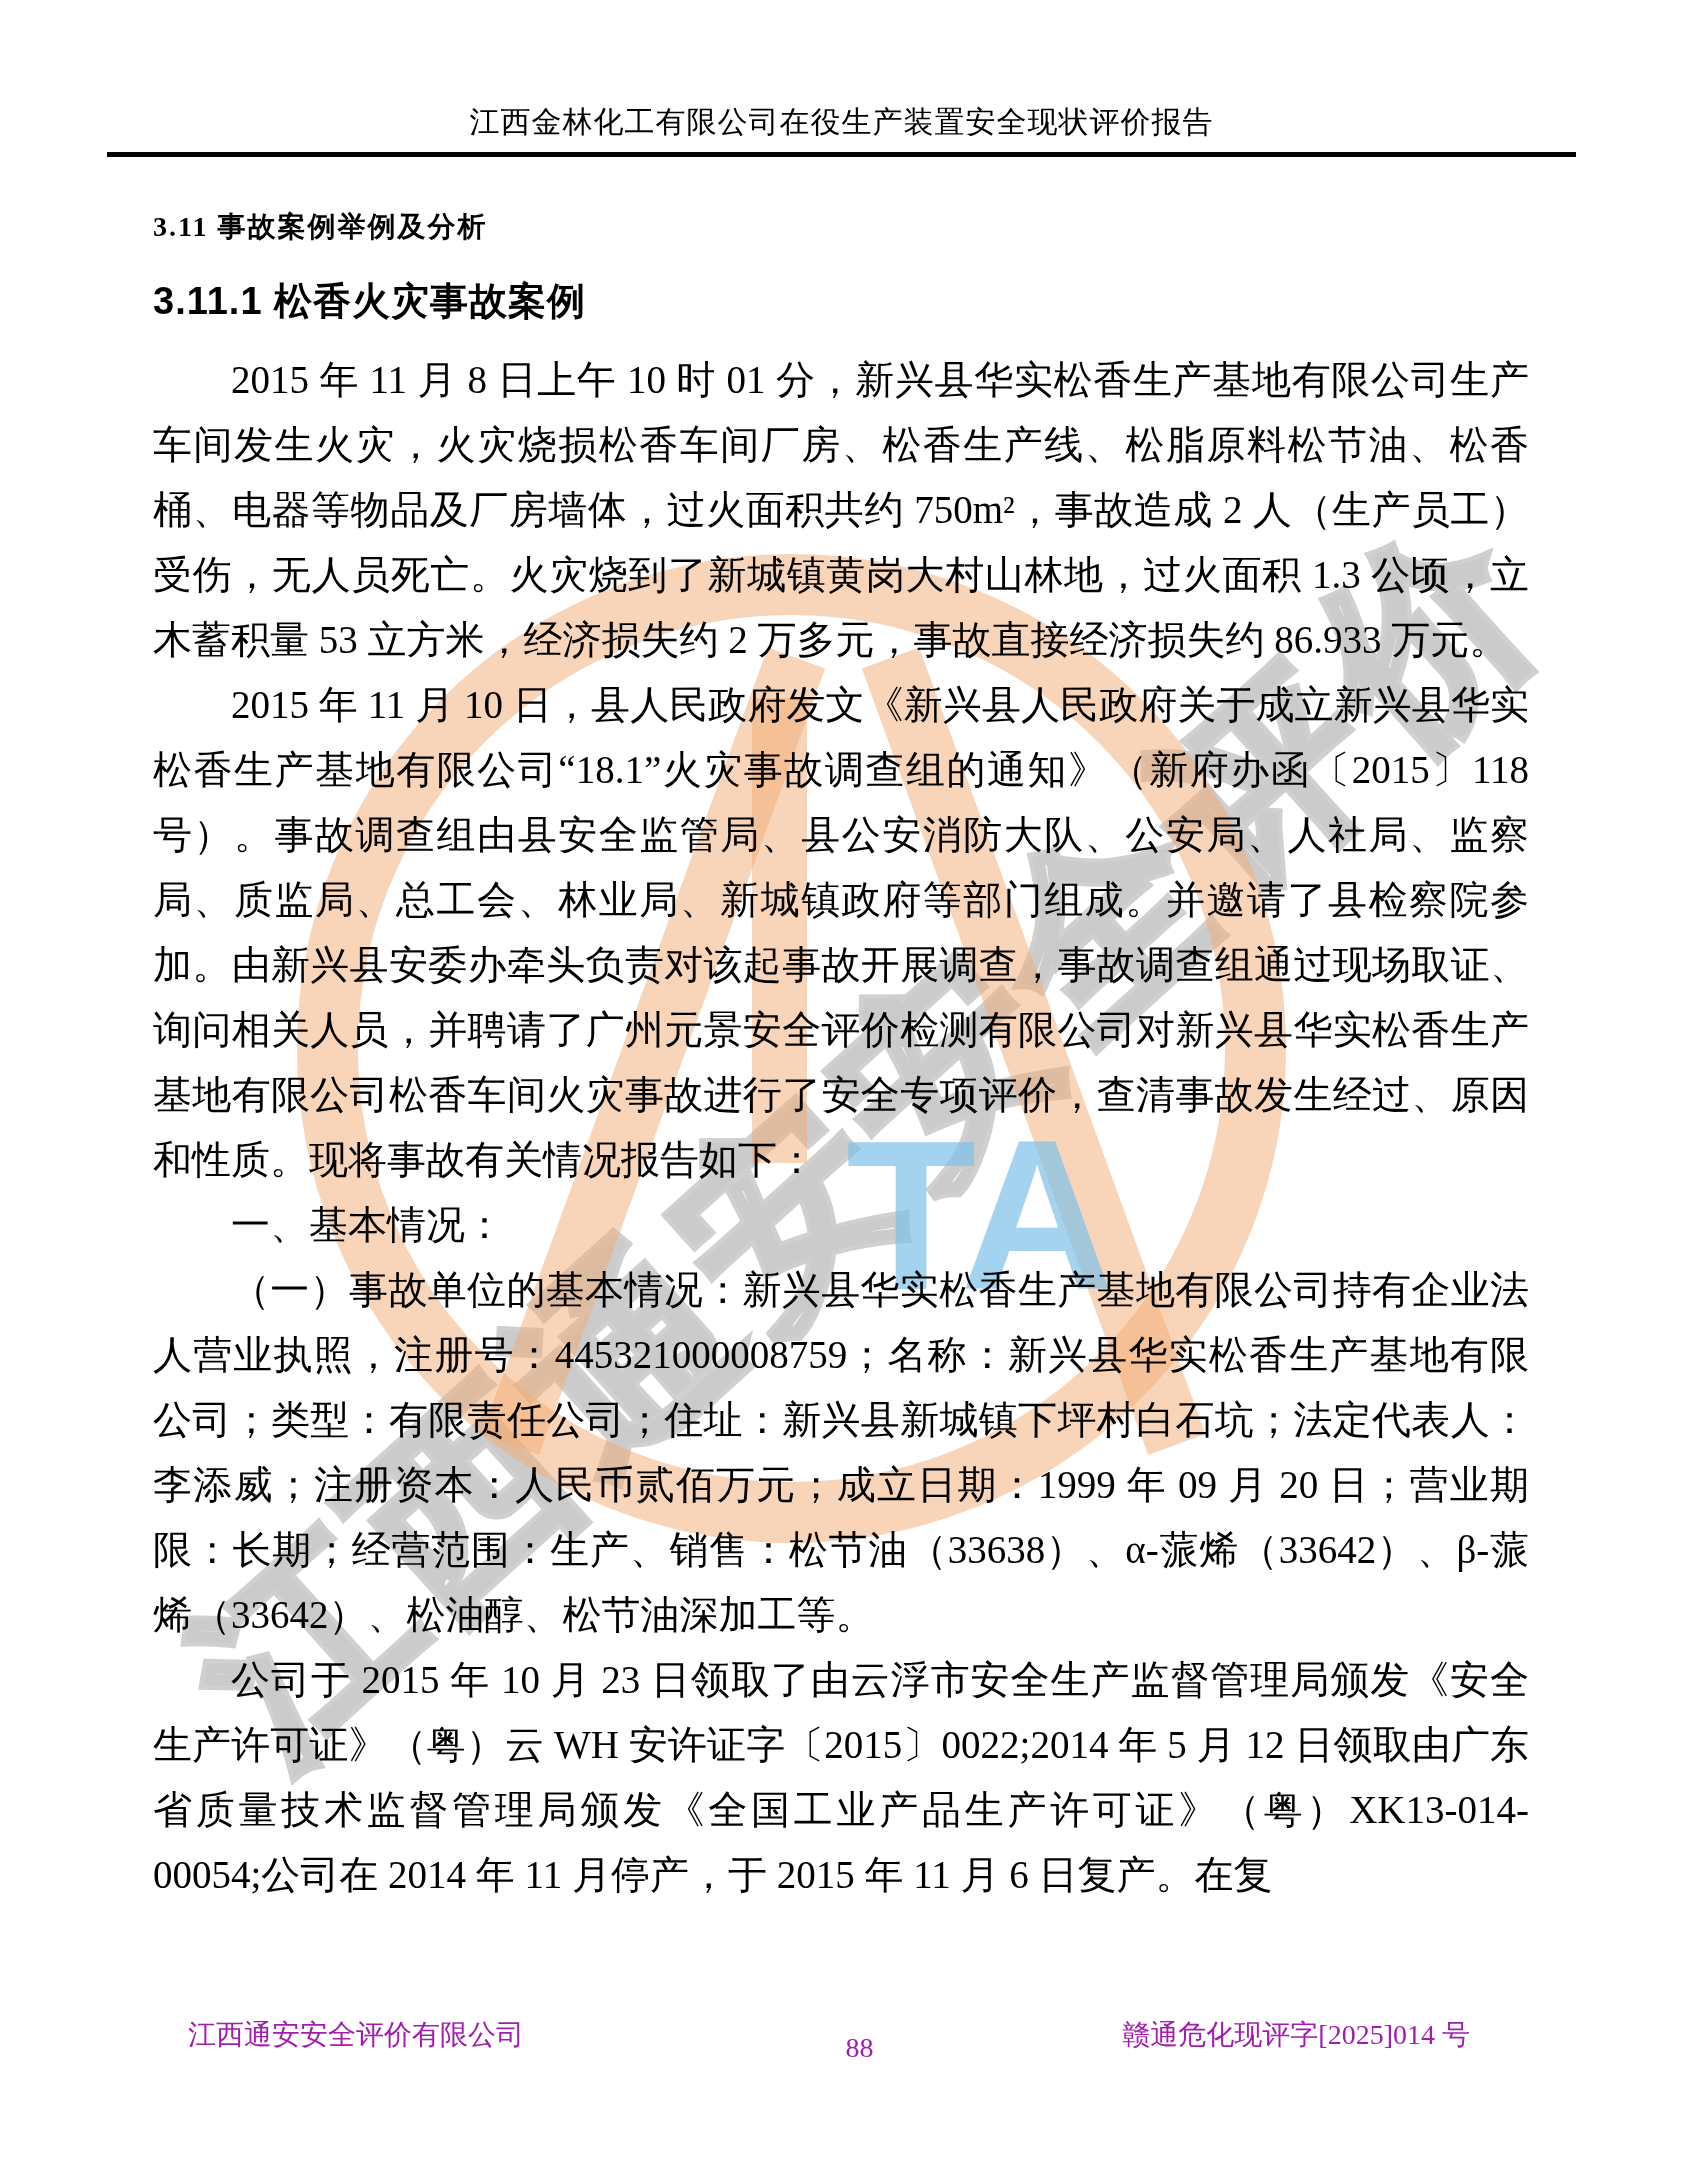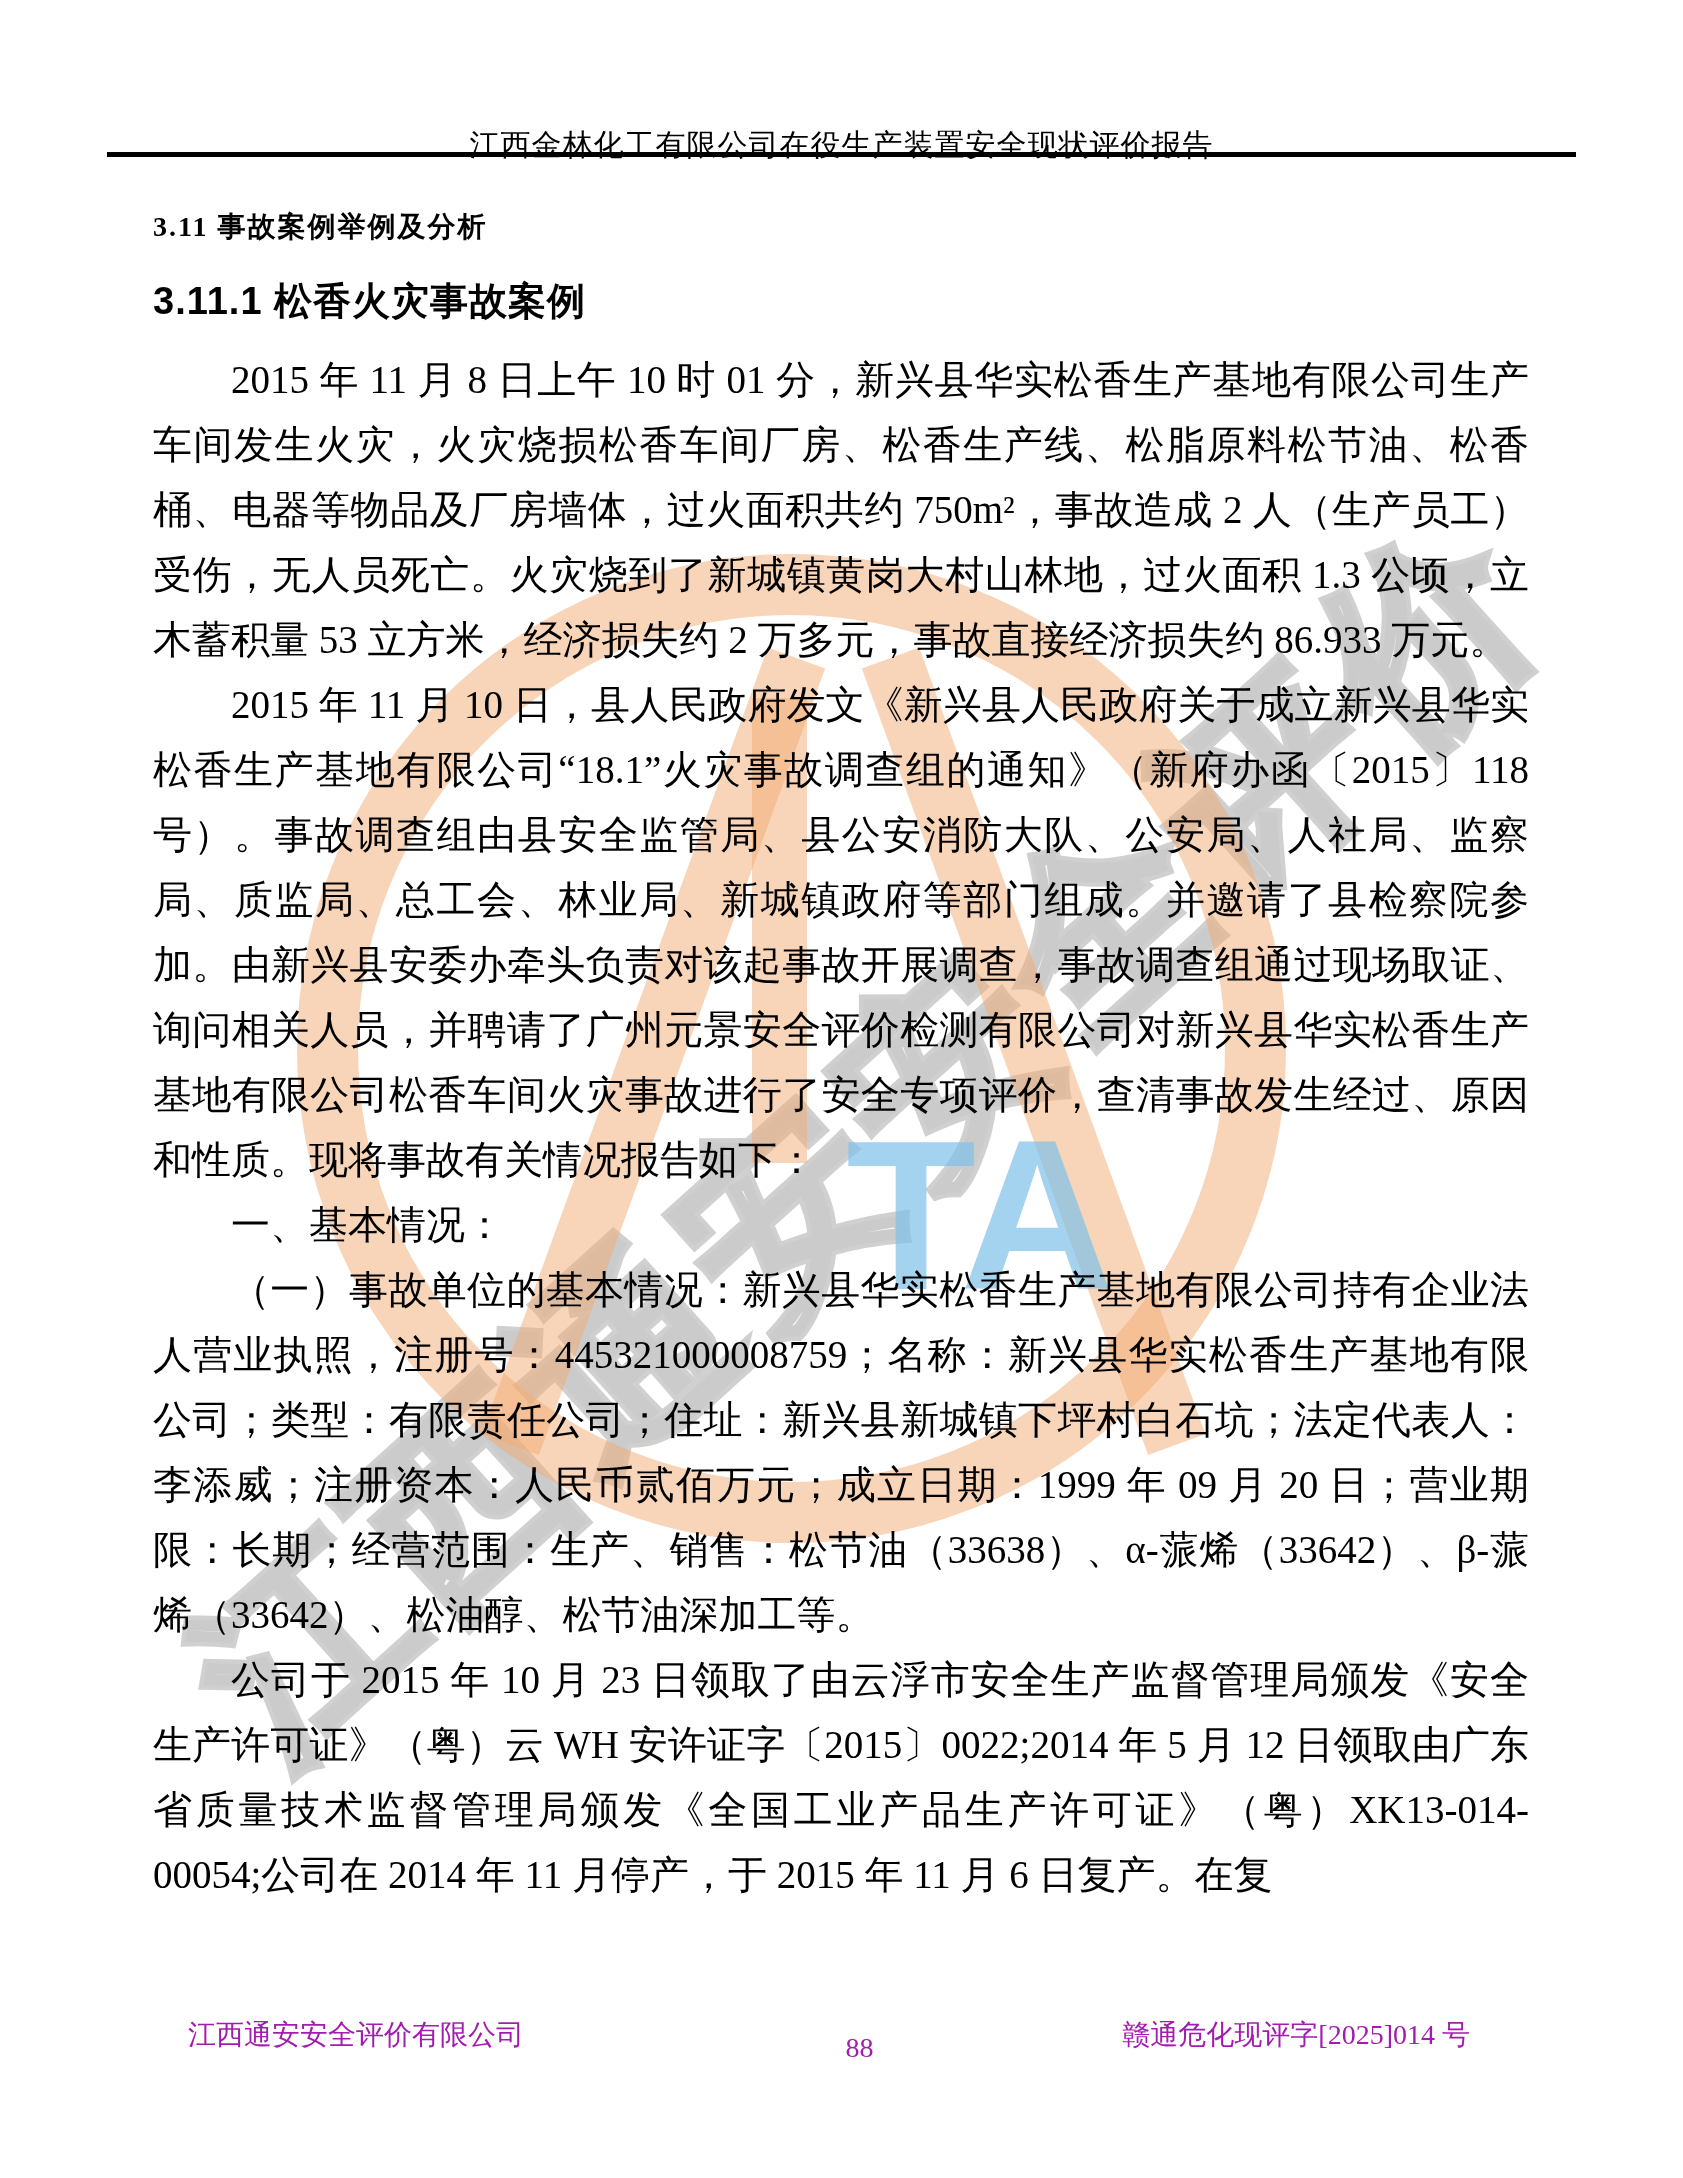--- a/index.html
+++ b/index.html
@@ -40,21 +40,21 @@
   .wm-red{
     position:absolute;left:549px;top:1477px;
     font-family:"Liberation Sans","DejaVu Sans",sans-serif;
     font-weight:bold;font-size:166px;line-height:1.1;letter-spacing:6px;white-space:nowrap;
     color:rgba(218,85,80,0.58);
   }
   
   .doc{position:absolute;inset:0;z-index:2;}
   .header-title{
     position:absolute;top:102px;left:0;width:100%;
-    text-align:center;font-size:30px;letter-spacing:1px;color:#000;margin-top:23px;
+    text-align:center;font-size:30px;letter-spacing:1px;color:#000;
   }
   .header-rule{
     position:absolute;top:152px;left:107px;width:1469px;height:5px;background:#000;
   }
   .content{position:absolute;left:153px;top:201px;width:1376px;}
   .h-section{
     margin:0;font-size:28px;line-height:51px;font-weight:bold;color:#000;
     letter-spacing:2px;
   }
   .h-subsection{

